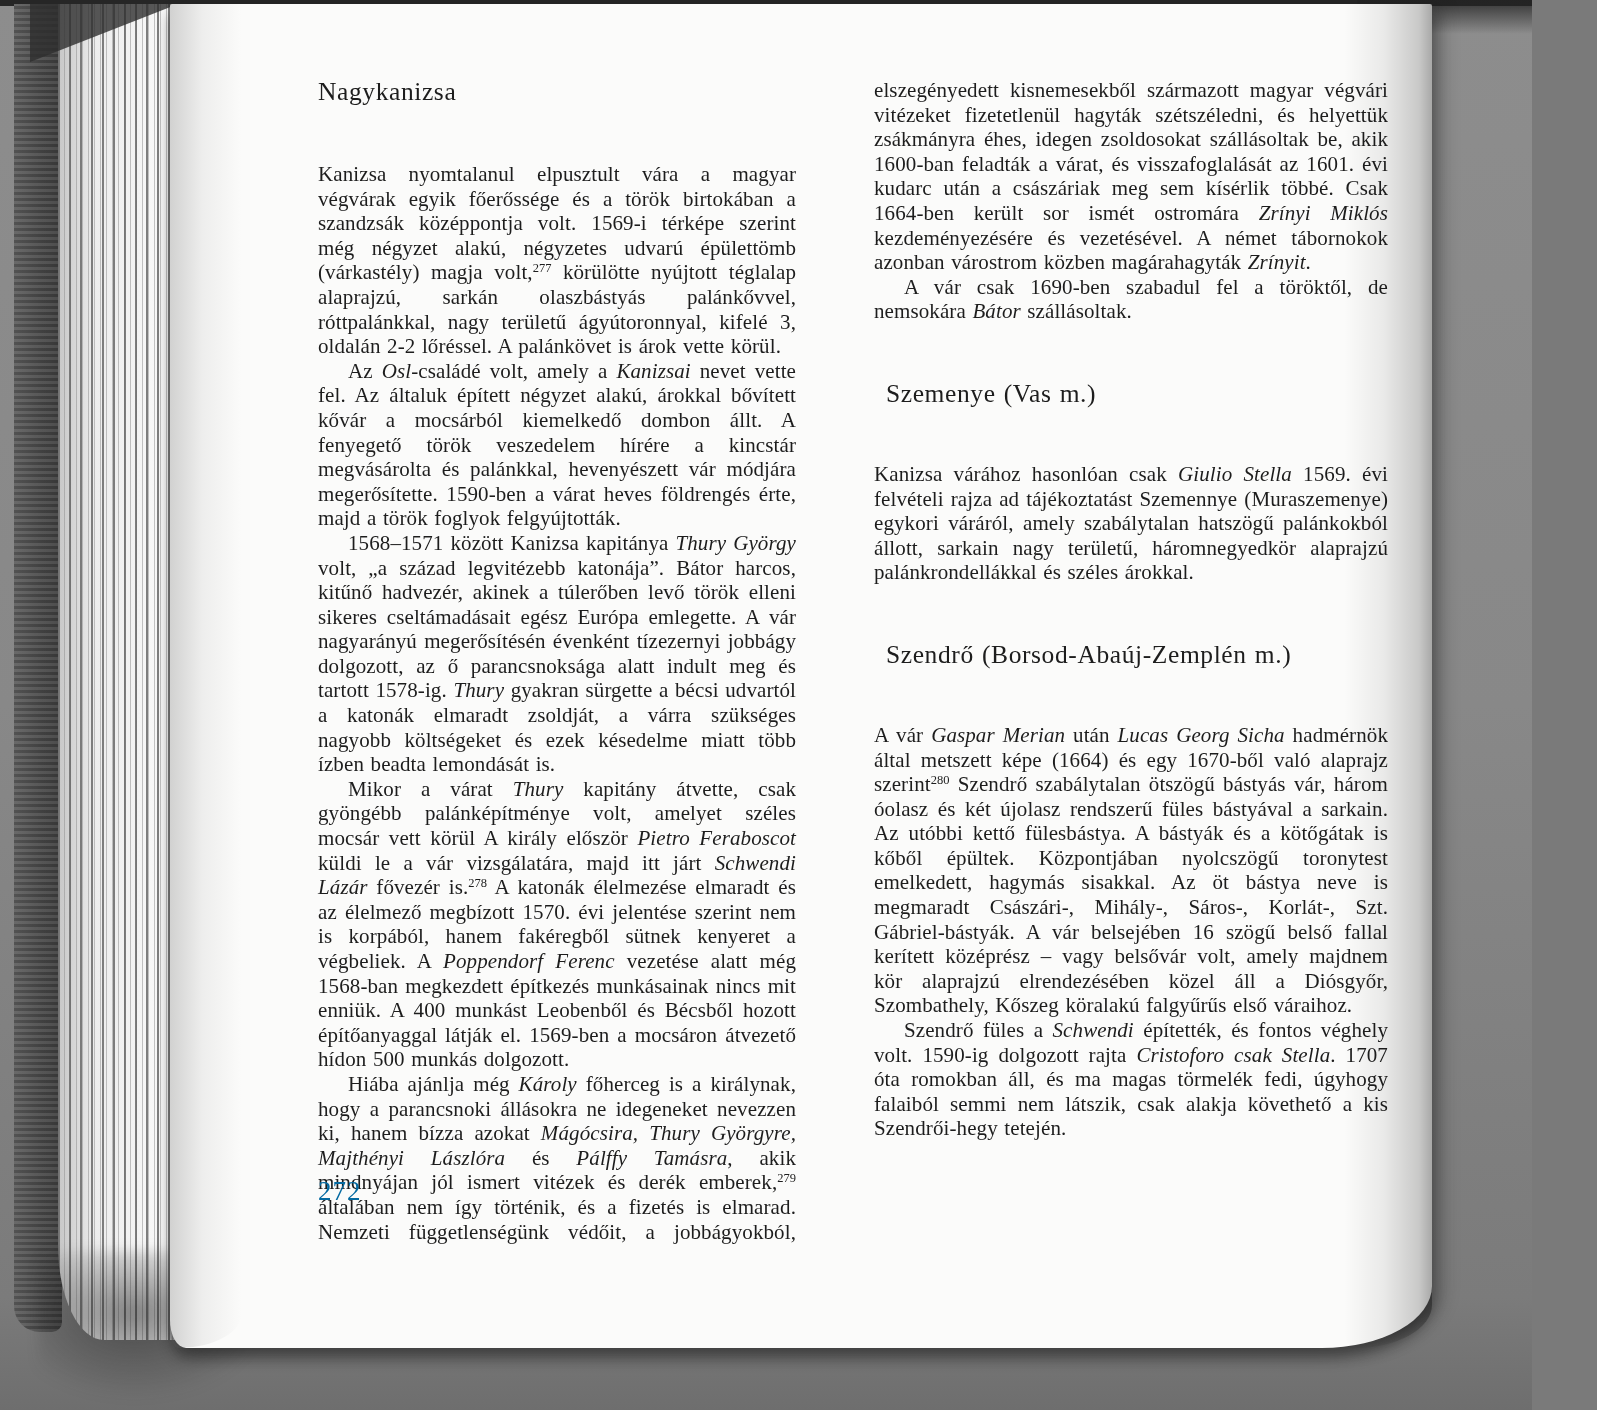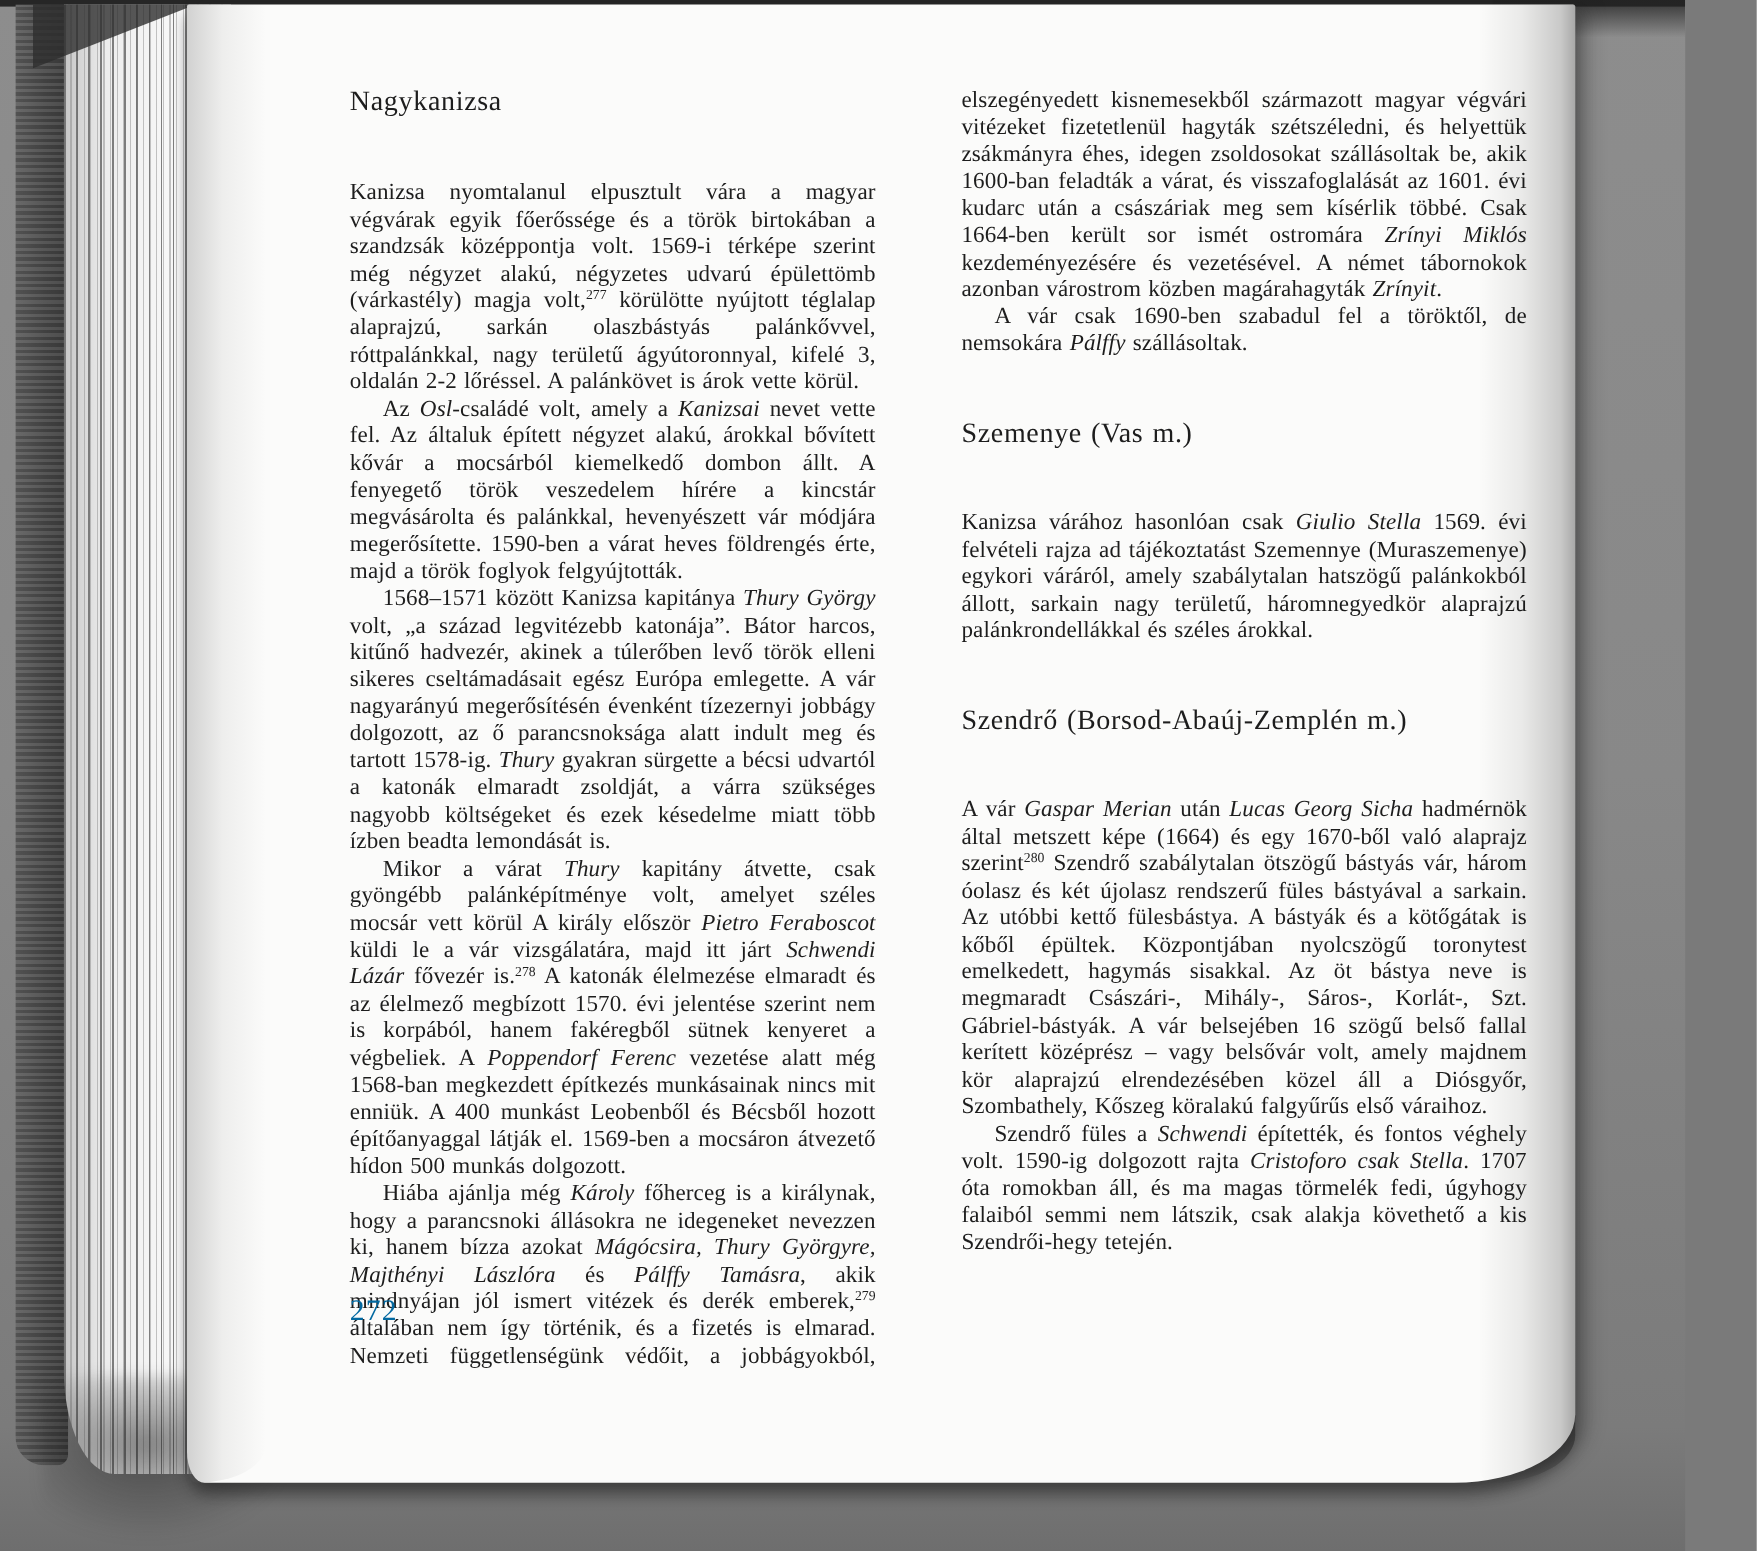--- a/index.html
+++ b/index.html
@@ -42,21 +42,21 @@
     background:linear-gradient(90deg,rgba(0,0,0,0) 0%,rgba(0,0,0,.07) 45%,rgba(0,0,0,.2) 85%,rgba(0,0,0,.33) 100%);
     border-radius:inherit;pointer-events:none;}
   .col{
     position:absolute;color:#1d1d1d;font-size:21px;line-height:24.6px;
     text-align:justify;word-spacing:1.2px;letter-spacing:.1px;
   }
   .col-left{left:148px;top:72px;width:478px;}
   .col-right{left:704px;top:74px;width:514px;}
   .section-heading{font-weight:400;font-size:25.5px;line-height:32px;letter-spacing:.6px;margin:0;}
   .col-left .section-heading{margin:0 0 54px 0;}
-  .col-right .section-heading{margin:54px 0 52px 0;}
+  .col-right .section-heading{margin:54px 0 52px 12px;}
   .para{margin:0;hyphens:none;}
   .para.indent{text-indent:30px;}
   .para.runon{text-align-last:justify;font-family:Liberation Serif, serif;}
   sup{font-size:12.5px;line-height:0;vertical-align:7px;letter-spacing:0;}
   .page-number{position:absolute;left:148px;top:1172px;font-size:27px;letter-spacing:1px;color:#0369a1;}
 </style>
 </head>
 <body>
 
 <div class="scan">
@@ -71,21 +71,21 @@
     <div class="col col-left" id="col-left">
         <h2 class="section-heading">Nagykanizsa</h2>
         <p class="para"><span>Kanizsa nyomtalanul elpusztult vára a magyar végvárak egyik főerőssége és a török birtokában a szandzsák középpontja volt. 1569-i térképe szerint még négyzet alakú, négyzetes udvarú épülettömb (várkastély) magja volt,</span><sup>277</sup><span> körülötte nyújtott téglalap alaprajzú, sarkán olaszbástyás palánkővvel, róttpalánkkal, nagy területű ágyútoronnyal, kifelé 3, oldalán 2-2 lőréssel. A palánkövet is árok vette körül.</span></p>
         <p class="para indent"><span>Az </span><i>Osl</i><span>-családé volt, amely a </span><i>Kanizsai</i><span> nevet vette fel. Az általuk épített négyzet alakú, árokkal bővített kővár a mocsárból kiemelkedő dombon állt. A fenyegető török veszedelem hírére a kincstár megvásárolta és palánkkal, hevenyészett vár módjára megerősítette. 1590-ben a várat heves földrengés érte, majd a török foglyok felgyújtották.</span></p>
         <p class="para indent"><span>1568–1571 között Kanizsa kapitánya </span><i>Thury György</i><span> volt, „a század legvitézebb katonája”. Bátor harcos, kitűnő hadvezér, akinek a túlerőben levő török elleni sikeres cseltámadásait egész Európa emlegette. A vár nagyarányú megerősítésén évenként tízezernyi jobbágy dolgozott, az ő parancsnoksága alatt indult meg és tartott 1578-ig. </span><i>Thury</i><span> gyakran sürgette a bécsi udvartól a katonák elmaradt zsoldját, a várra szükséges nagyobb költségeket és ezek késedelme miatt több ízben beadta lemondását is.</span></p>
         <p class="para indent"><span>Mikor a várat </span><i>Thury</i><span> kapitány átvette, csak gyöngébb palánképítménye volt, amelyet széles mocsár vett körül A király először </span><i>Pietro Feraboscot</i><span> küldi le a vár vizsgálatára, majd itt járt </span><i>Schwendi Lázár</i><span> fővezér is.</span><sup>278</sup><span> A katonák élelmezése elmaradt és az élelmező megbízott 1570. évi jelentése szerint nem is korpából, hanem fakéregből sütnek kenyeret a végbeliek. A </span><i>Poppendorf Ferenc</i><span> vezetése alatt még 1568-ban megkezdett építkezés munkásainak nincs mit enniük. A 400 munkást Leobenből és Bécsből hozott építőanyaggal látják el. 1569-ben a mocsáron átvezető hídon 500 munkás dolgozott.</span></p>
         <p class="para indent runon"><span>Hiába ajánlja még </span><i>Károly</i><span> főherceg is a királynak, hogy a parancsnoki állásokra ne idegeneket nevezzen ki, hanem bízza azokat </span><i>Mágócsira, Thury Györgyre, Majthényi Lászlóra</i><span> és </span><i>Pálffy Tamásra</i><span>, akik mindnyájan jól ismert vitézek és derék emberek,</span><sup>279</sup><span> általában nem így történik, és a fizetés is elmarad. Nemzeti függetlenségünk védőit, a jobbágyokból,</span></p>
       </div>
     <div class="col col-right" id="col-right">
         <p class="para"><span>elszegényedett kisnemesekből származott magyar végvári vitézeket fizetetlenül hagyták szétszéledni, és helyettük zsákmányra éhes, idegen zsoldosokat szállásoltak be, akik 1600-ban feladták a várat, és visszafoglalását az 1601. évi kudarc után a császáriak meg sem kísérlik többé. Csak 1664-ben került sor ismét ostromára </span><i>Zrínyi Miklós</i><span> kezdeményezésére és vezetésével. A német tábornokok azonban várostrom közben magárahagyták </span><i>Zrínyit</i><span>.</span></p>
-        <p class="para indent"><span>A vár csak 1690-ben szabadul fel a töröktől, de nemsokára </span><i>Pálffy</i><span> szállásoltak.</span></p>
+        <p class="para indent"><span>A vár csak 1690-ben szabadul fel a töröktől, de nemsokára </span><i>Bátor</i><span> szállásoltak.</span></p>
         <h2 class="section-heading">Szemenye (Vas m.)</h2>
         <p class="para"><span>Kanizsa várához hasonlóan csak </span><i>Giulio Stella</i><span> 1569. évi felvételi rajza ad tájékoztatást Szemennye (Muraszemenye) egykori váráról, amely szabálytalan hatszögű palánkokból állott, sarkain nagy területű, háromnegyedkör alaprajzú palánkrondellákkal és széles árokkal.</span></p>
         <h2 class="section-heading">Szendrő (Borsod-Abaúj-Zemplén m.)</h2>
         <p class="para"><span>A vár </span><i>Gaspar Merian</i><span> után </span><i>Lucas Georg Sicha</i><span> hadmérnök által metszett képe (1664) és egy 1670-ből való alaprajz szerint</span><sup>280</sup><span> Szendrő szabálytalan ötszögű bástyás vár, három óolasz és két újolasz rendszerű füles bástyával a sarkain. Az utóbbi kettő fülesbástya. A bástyák és a kötőgátak is kőből épültek. Központjában nyolcszögű toronytest emelkedett, hagymás sisakkal. Az öt bástya neve is megmaradt Császári-, Mihály-, Sáros-, Korlát-, Szt. Gábriel-bástyák. A vár belsejében 16 szögű belső fallal kerített középrész – vagy belsővár volt, amely majdnem kör alaprajzú elrendezésében közel áll a Diósgyőr, Szombathely, Kőszeg köralakú falgyűrűs első váraihoz.</span></p>
         <p class="para indent"><span>Szendrő füles a </span><i>Schwendi</i><span> építették, és fontos véghely volt. 1590-ig dolgozott rajta </span><i>Cristoforo csak Stella</i><span>. 1707 óta romokban áll, és ma magas törmelék fedi, úgyhogy falaiból semmi nem látszik, csak alakja követhető a kis Szendrői-hegy tetején.</span></p>
       </div>
     <div class="page-number">272</div>
   </div>
 </div>
 

